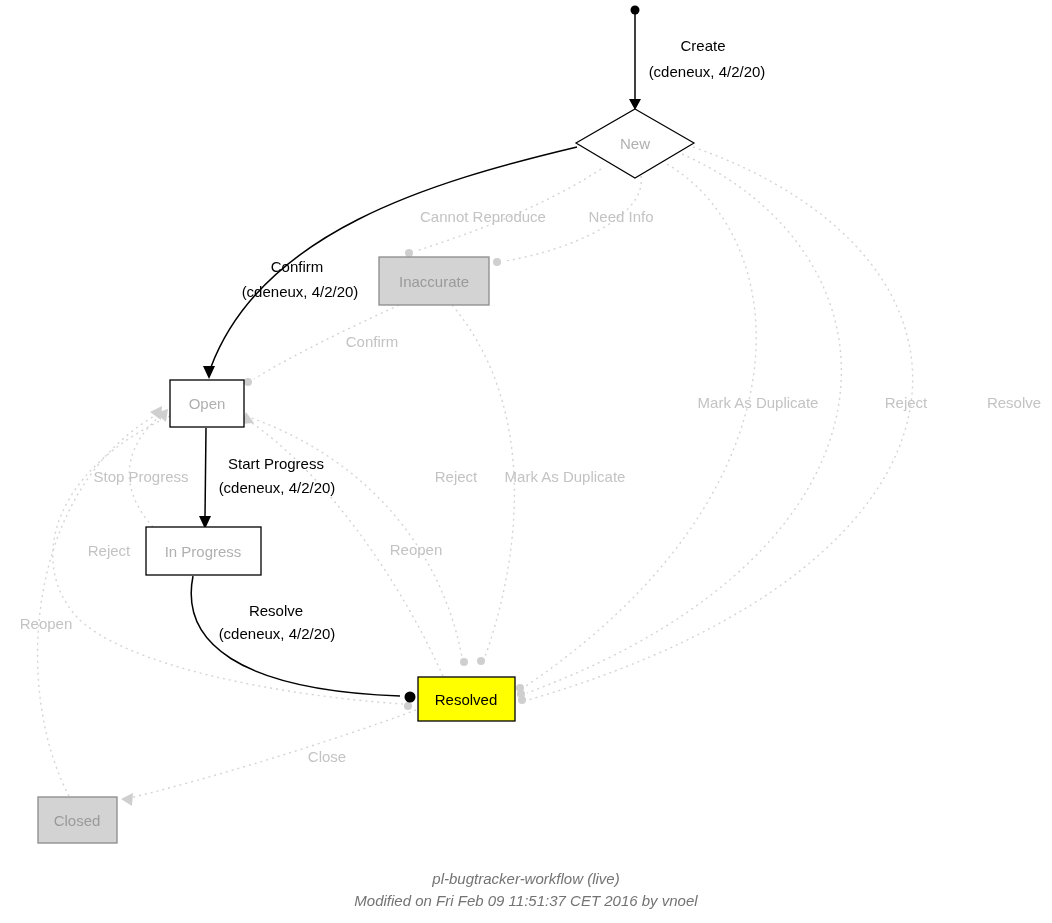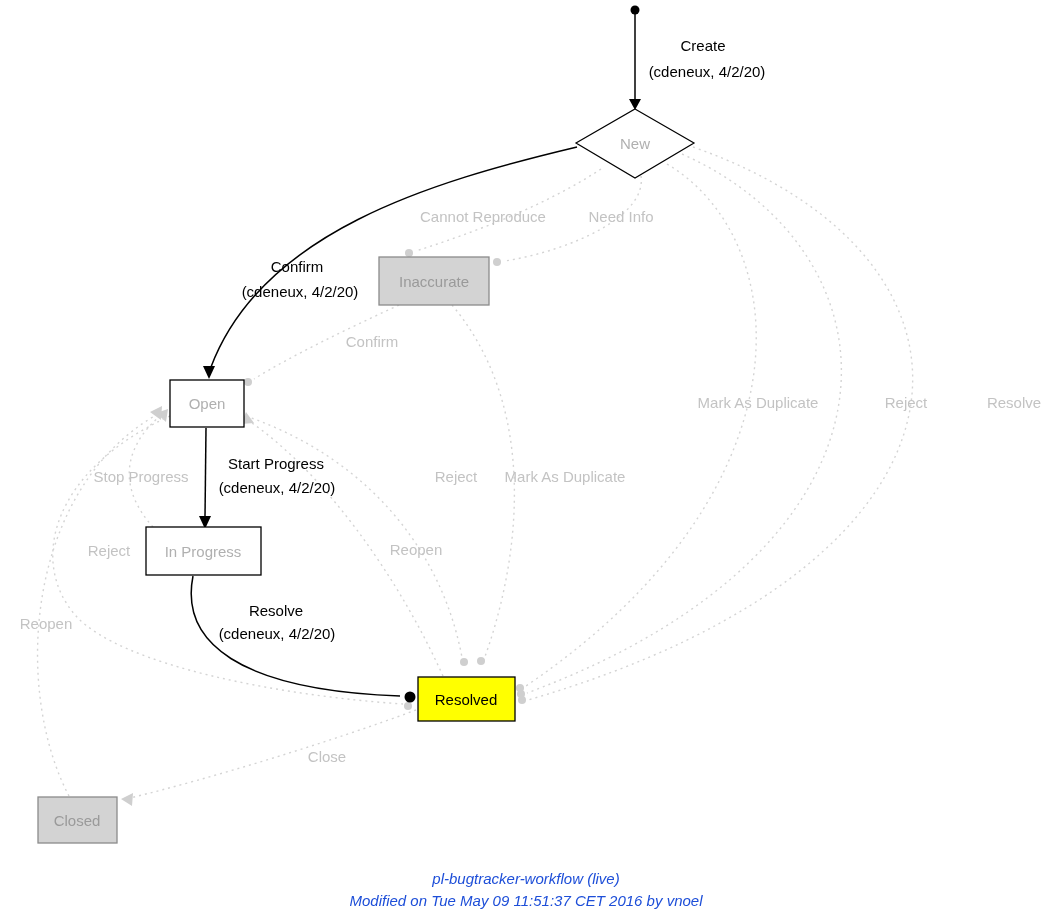--- a/index.html
+++ b/index.html
@@ -11,21 +11,21 @@
   .node-lbl-gray{fill:#b0b0b0;}
   .node-lbl-darkgray{fill:#9a9a9a;}
   .node-lbl-black{fill:#000000;}
   .edge-solid{fill:none;stroke:#000000;stroke-width:1.5;}
   .edge-dotted{fill:none;stroke:#d4d4d4;stroke-width:1.4;stroke-dasharray:2 4;}
   .arrow-black{fill:#000000;stroke:none;}
   .arrow-gray{fill:#cfcfcf;stroke:none;}
   .enddot-gray{fill:#cfcfcf;stroke:none;}
   .node-box{stroke-width:1.3;}
   .caption{position:absolute;left:0;right:0;top:868px;text-align:center;
-           font-style:italic;font-size:15px;color:#1d4ed8;line-height:22px;}
+           font-style:italic;font-size:15px;color:#737373;line-height:22px;}
 </style>
 </head>
 <body>
 
 <div class="stage">
   <svg width="1052" height="923" viewBox="0 0 1052 923">
 
     <path class="edge-dotted" d="M 601 169 C 543 207, 472 233, 416 251"></path>
     <circle class="enddot-gray" cx="409" cy="253" r="4"></circle>
 
@@ -118,15 +118,15 @@
     <text x="456" y="482" text-anchor="middle" class="lbl-gray">Reject</text>
     <text x="565" y="482" text-anchor="middle" class="lbl-gray">Mark As Duplicate</text>
     <text x="109" y="556" text-anchor="middle" class="lbl-gray">Reject</text>
     <text x="416" y="555" text-anchor="middle" class="lbl-gray">Reopen</text>
     <text x="46" y="629" text-anchor="middle" class="lbl-gray">Reopen</text>
     <text x="327" y="762" text-anchor="middle" class="lbl-gray">Close</text>
   </svg>
 
   <div class="caption">
     <div>pl-bugtracker-workflow (live)</div>
-    <div>Modified on Tue May 09 11:51:37 CET 2016 by vnoel</div>
+    <div>Modified on Fri Feb 09 11:51:37 CET 2016 by vnoel</div>
   </div>
 </div>
 
 </body></html>

